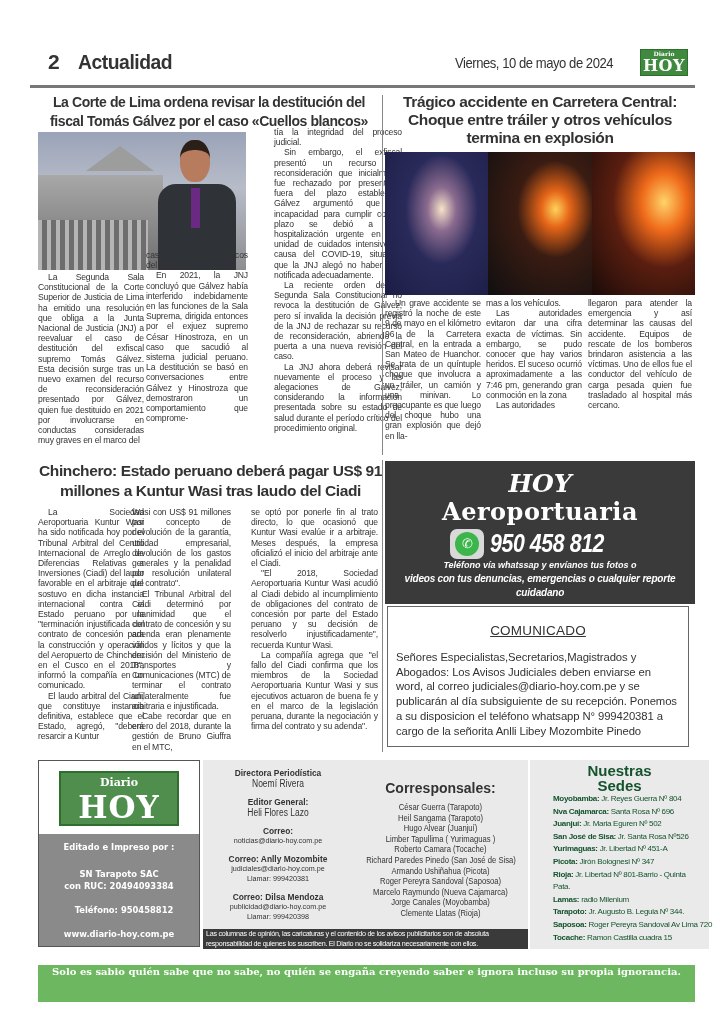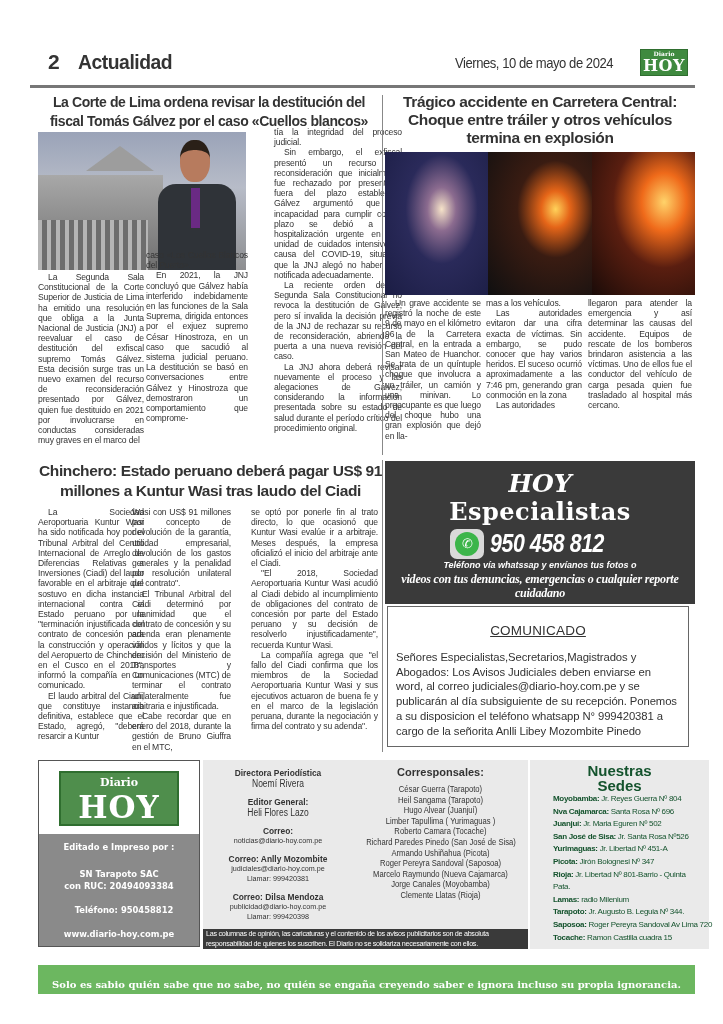--- a/index.html
+++ b/index.html
@@ -63,21 +63,21 @@
 
   
   #alert { left: 385px; top: 461px; width: 310px; height: 143px; background: #3a3a3a; color: #fff; text-align: center; }
   #alert .hoy { font-family: "DejaVu Serif", serif; font-weight: bold; font-style: italic; font-size: 25px; line-height: 28px; margin-top: 9px; }
   #alert .alt { font-family: "DejaVu Serif", serif; font-weight: bold; font-size: 24px; line-height: 28px; letter-spacing: 0.5px; }
   #alert .phone-row { display: flex; align-items: center; justify-content: center; margin-top: 2px; }
   #alert .wa { width: 34px; height: 30px; border-radius: 7px; background: #d9d9d9; display: flex; align-items: center; justify-content: center; margin-right: 6px; }
   #alert .wa span { width: 24px; height: 24px; border-radius: 50%; background: #3cb54a; display: flex; align-items: center; justify-content: center; font-size: 13px; color: #fff; }
   #alert .num { font-size: 26px; font-weight: bold; font-style: italic; letter-spacing: -0.5px; transform: scaleX(0.82); transform-origin: left; }
   #alert .s1 { font-size: 9px; font-style: italic; font-weight: bold; line-height: 13px; }
-  #alert .s2 { font-size: 12px; font-style: italic; font-weight: bold; line-height: 14px; letter-spacing: -0.2px; font-family: Liberation Serif, serif; }
+  #alert .s2 { font-size: 10px; font-style: italic; font-weight: bold; line-height: 14px; letter-spacing: -0.2px; }
 
   
   #comunicado { left: 387px; top: 606px; width: 302px; height: 141px; border: 1.5px solid #666; background: #fff; }
   #comunicado .t { text-align: center; font-size: 13.5px; text-decoration: underline; color: #333; margin-top: 16px; letter-spacing: 0.2px; }
   #comunicado .b { font-size: 11.3px; line-height: 14.7px; color: #333; padding: 12px 8px 0 8px; letter-spacing: -0.1px; }
 
   
   #footer-box { left: 38px; top: 760px; width: 162px; height: 187px; border: 1.5px solid #555; }
   #footer-logo-area { position: absolute; left: 0; top: 0; width: 100%; height: 73px; background: #fff; }
   #footer-logo { position: absolute; left: 20px; top: 10px; width: 120px; height: 55px; background: #4f8e4c; border: 2px solid #2f6e2f; text-align: center; color: #fff; font-family: "DejaVu Serif", serif; font-weight: bold; }
@@ -87,30 +87,30 @@
   #footer-info .l1 { margin-top: 8px; }
   #footer-info .l2 { margin-top: 16px; line-height: 12px; }
   #footer-info .l3 { margin-top: 13px; margin-left: 10px; }
   #footer-info .l4 { margin-top: 14px; }
 
   #staff { left: 203px; top: 760px; width: 150px; height: 170px; background: #eaeaea; text-align: center; color: #333; }
   #staff .role { font-size: 8.4px; font-weight: bold; margin-top: 8px; }
   #staff .name { font-size: 10px; line-height: 11px; transform: scaleX(0.85); }
   #staff .small { font-size: 8px; line-height: 10px; transform: scaleX(0.9); }
   #corr { left: 353px; top: 760px; width: 175px; height: 170px; background: #eaeaea; text-align: center; color: #333; }
-  #corr .ttl { font-size: 11px; font-weight: bold; margin-top: 6px; margin-bottom: 6px; }
+  #corr .ttl { font-size: 14px; font-weight: bold; margin-top: 20px; margin-bottom: 6px; }
   #corr .item { font-size: 9px; line-height: 10.6px; transform: scaleX(0.85); white-space: nowrap; }
   #disclaimer { left: 203px; top: 929px; width: 325px; height: 20px; background: #3a3a3a; color: #fff; font-size: 7.2px; line-height: 9.5px; padding-left: 3px; letter-spacing: -0.3px; }
   #sedes { left: 530px; top: 760px; width: 179px; height: 189px; background: #eaeaea; color: #14532d; }
   #sedes .ttl { text-align: center; font-size: 15px; font-weight: bold; line-height: 15px; margin-top: 3px; }
   #sedes .row { font-size: 8px; line-height: 12.6px; padding-left: 23px; letter-spacing: -0.3px; white-space: nowrap; }
   #sedes .row b { font-weight: bold; }
 
   
-  #quote { left: 38px; top: 965px; width: 657px; height: 29px; background: #6cb760; color: #fff; text-align: center; font-family: "DejaVu Serif", serif; font-weight: bold; font-size: 10px; line-height: 12px; padding-top: 14px; }
+  #quote { left: 38px; top: 965px; width: 657px; height: 37px; background: #6cb760; color: #fff; text-align: center; font-family: "DejaVu Serif", serif; font-weight: bold; font-size: 10px; line-height: 12px; padding-top: 1px; }
 </style>
 </head>
 <body>
 
 <div class="abs" id="page-num">2</div>
 <div class="abs" id="section">Actualidad</div>
 <div class="abs" id="date">Viernes, 10 de mayo de 2024</div>
 <div class="abs" id="logo-small">
   <div class="d">Diario</div>
   <div class="h">HOY</div>
@@ -174,21 +174,21 @@
 </div>
 <div class="abs body-text" id="a3-col3">
   <p class="cont">se optó por ponerle fin al trato directo, lo que ocasionó que Kuntur Wasi evalúe ir a arbitraje. Meses después, la empresa oficializó el inicio del arbitraje ante el Ciadi.</p>
   <p>"El 2018, Sociedad Aeroportuaria Kuntur Wasi acudió al Ciadi debido al incumplimiento de obligaciones del contrato de concesión por parte del Estado peruano y su decisión de resolverlo injustificadamente", recuerda Kuntur Wasi.</p>
   <p>La compañía agrega que "el fallo del Ciadi confirma que los miembros de la Sociedad Aeroportuaria Kuntur Wasi y sus ejecutivos actuaron de buena fe y en el marco de la legislación peruana, durante la negociación y firma del contrato y su adenda".</p>
 </div>
 <div class="abs" id="vdivider2"></div>
 
 <div class="abs" id="alert">
   <div class="hoy">HOY</div>
-  <div class="alt">Especialistas</div>
+  <div class="alt">Aeroportuaria</div>
   <div class="phone-row">
     <div class="wa">
         <span>✆</span>
       </div>
     <div class="num">950 458 812</div>
   </div>
   <div class="s1">Teléfono vía whatssap y envíanos tus fotos o</div>
   <div class="s2">videos con tus denuncias, emergencias o cualquier reporte  cuidadano</div>
 </div>
 

